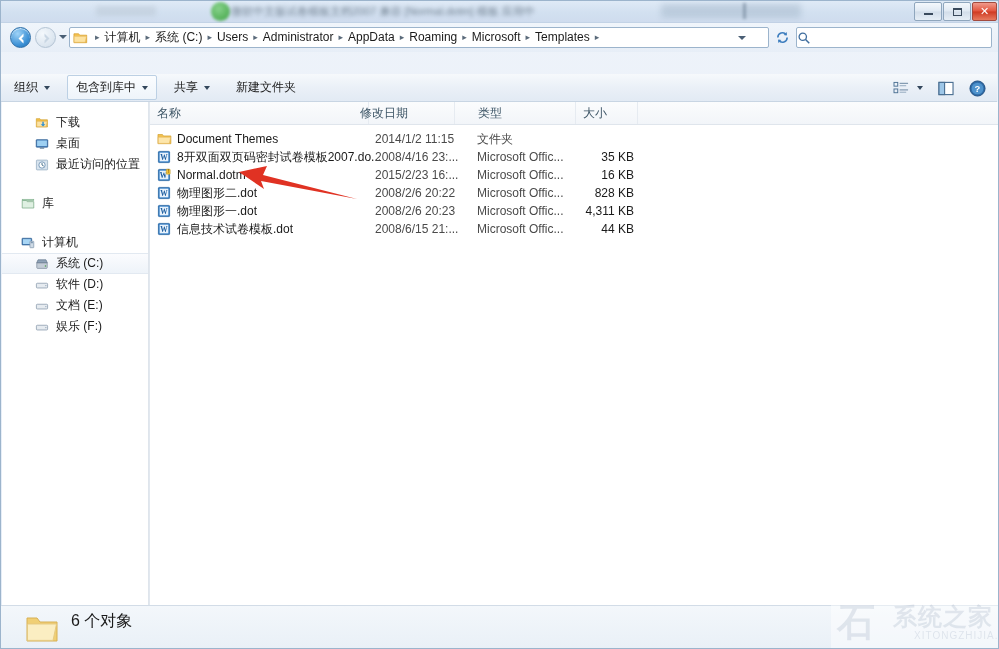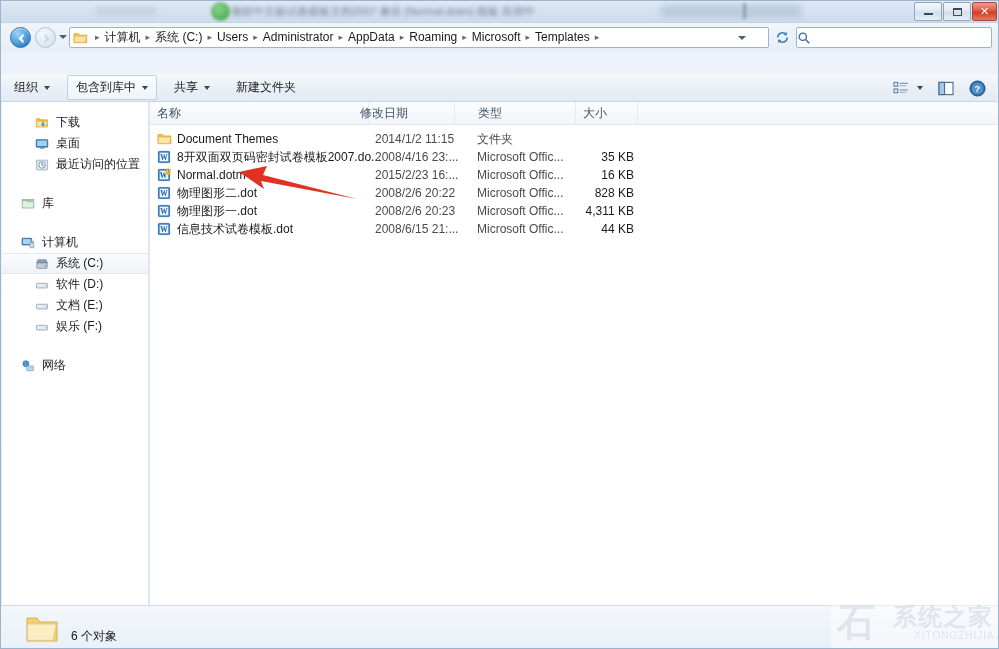--- a/index.html
+++ b/index.html
@@ -252,22 +252,22 @@
   }
 
   
   #statusbar {
     position: absolute; left: 0; top: 604px; width: 999px; height: 45px;
     background: linear-gradient(180deg,#f3f7fb 0%, #e9f0f7 100%);
     border-top: 1px solid #d2dce7;
   }
   #status-folder-icon { position: absolute; left: 24px; top: 8px; }
   #status-text {
-    position: absolute; left: 70px; top: 22px;
-    font-size: 12px; color: #1a1a1a;
+    position: absolute; left: 70px; top: 5px;
+    font-size: 16px; color: #1a1a1a;
   }
 
   
   #watermark {
     position: absolute; left: 836px; top: 598px;
     width: 160px; height: 46px;
     opacity: .20;
     pointer-events: none;
     color: #2f4b7c;
   }
@@ -518,32 +518,20 @@
         <span class="side-ico">
           <svg width="14" height="14" viewBox="0 0 16 16">
             <rect x="1.6" y="6" width="12.8" height="5.4" rx="1" fill="#e6ebf0" stroke="#8b9cad" stroke-width="0.9"></rect>
             <circle cx="12.4" cy="8.7" r="0.8" fill="#9aaabb"></circle>
           </svg>
         </span>
         <span>娱乐 (F:)</span>
       </div>
     </div>
 
-    <div class="side-group" style="margin-top:18px">
-      <div class="side-row head">
-        <span class="side-ico">
-          <svg width="14" height="14" viewBox="0 0 16 16">
-            <circle cx="5.6" cy="5.4" r="3.4" fill="#4f9bd4" stroke="#2d6b9c" stroke-width="0.8"></circle>
-            <rect x="6.6" y="8" width="7.6" height="5.4" rx="0.6" fill="#cfdbe6" stroke="#7d94aa" stroke-width="0.8"></rect>
-            <rect x="7.6" y="9" width="5.6" height="2.6" fill="#a9d6f5"></rect>
-          </svg>
-        </span>
-        <span>网络</span>
-      </div>
-    </div>
   </div>
 
   <div id="splitter"></div>
 
   <div id="listpane">
 
     <div id="colheader">
       <div class="colh" style="left:0; width:219px;">名称</div>
       <div class="colh" style="left:203px; width:102px;">修改日期</div>
       <div class="colh" style="left:321px; width:105px;">类型</div>

